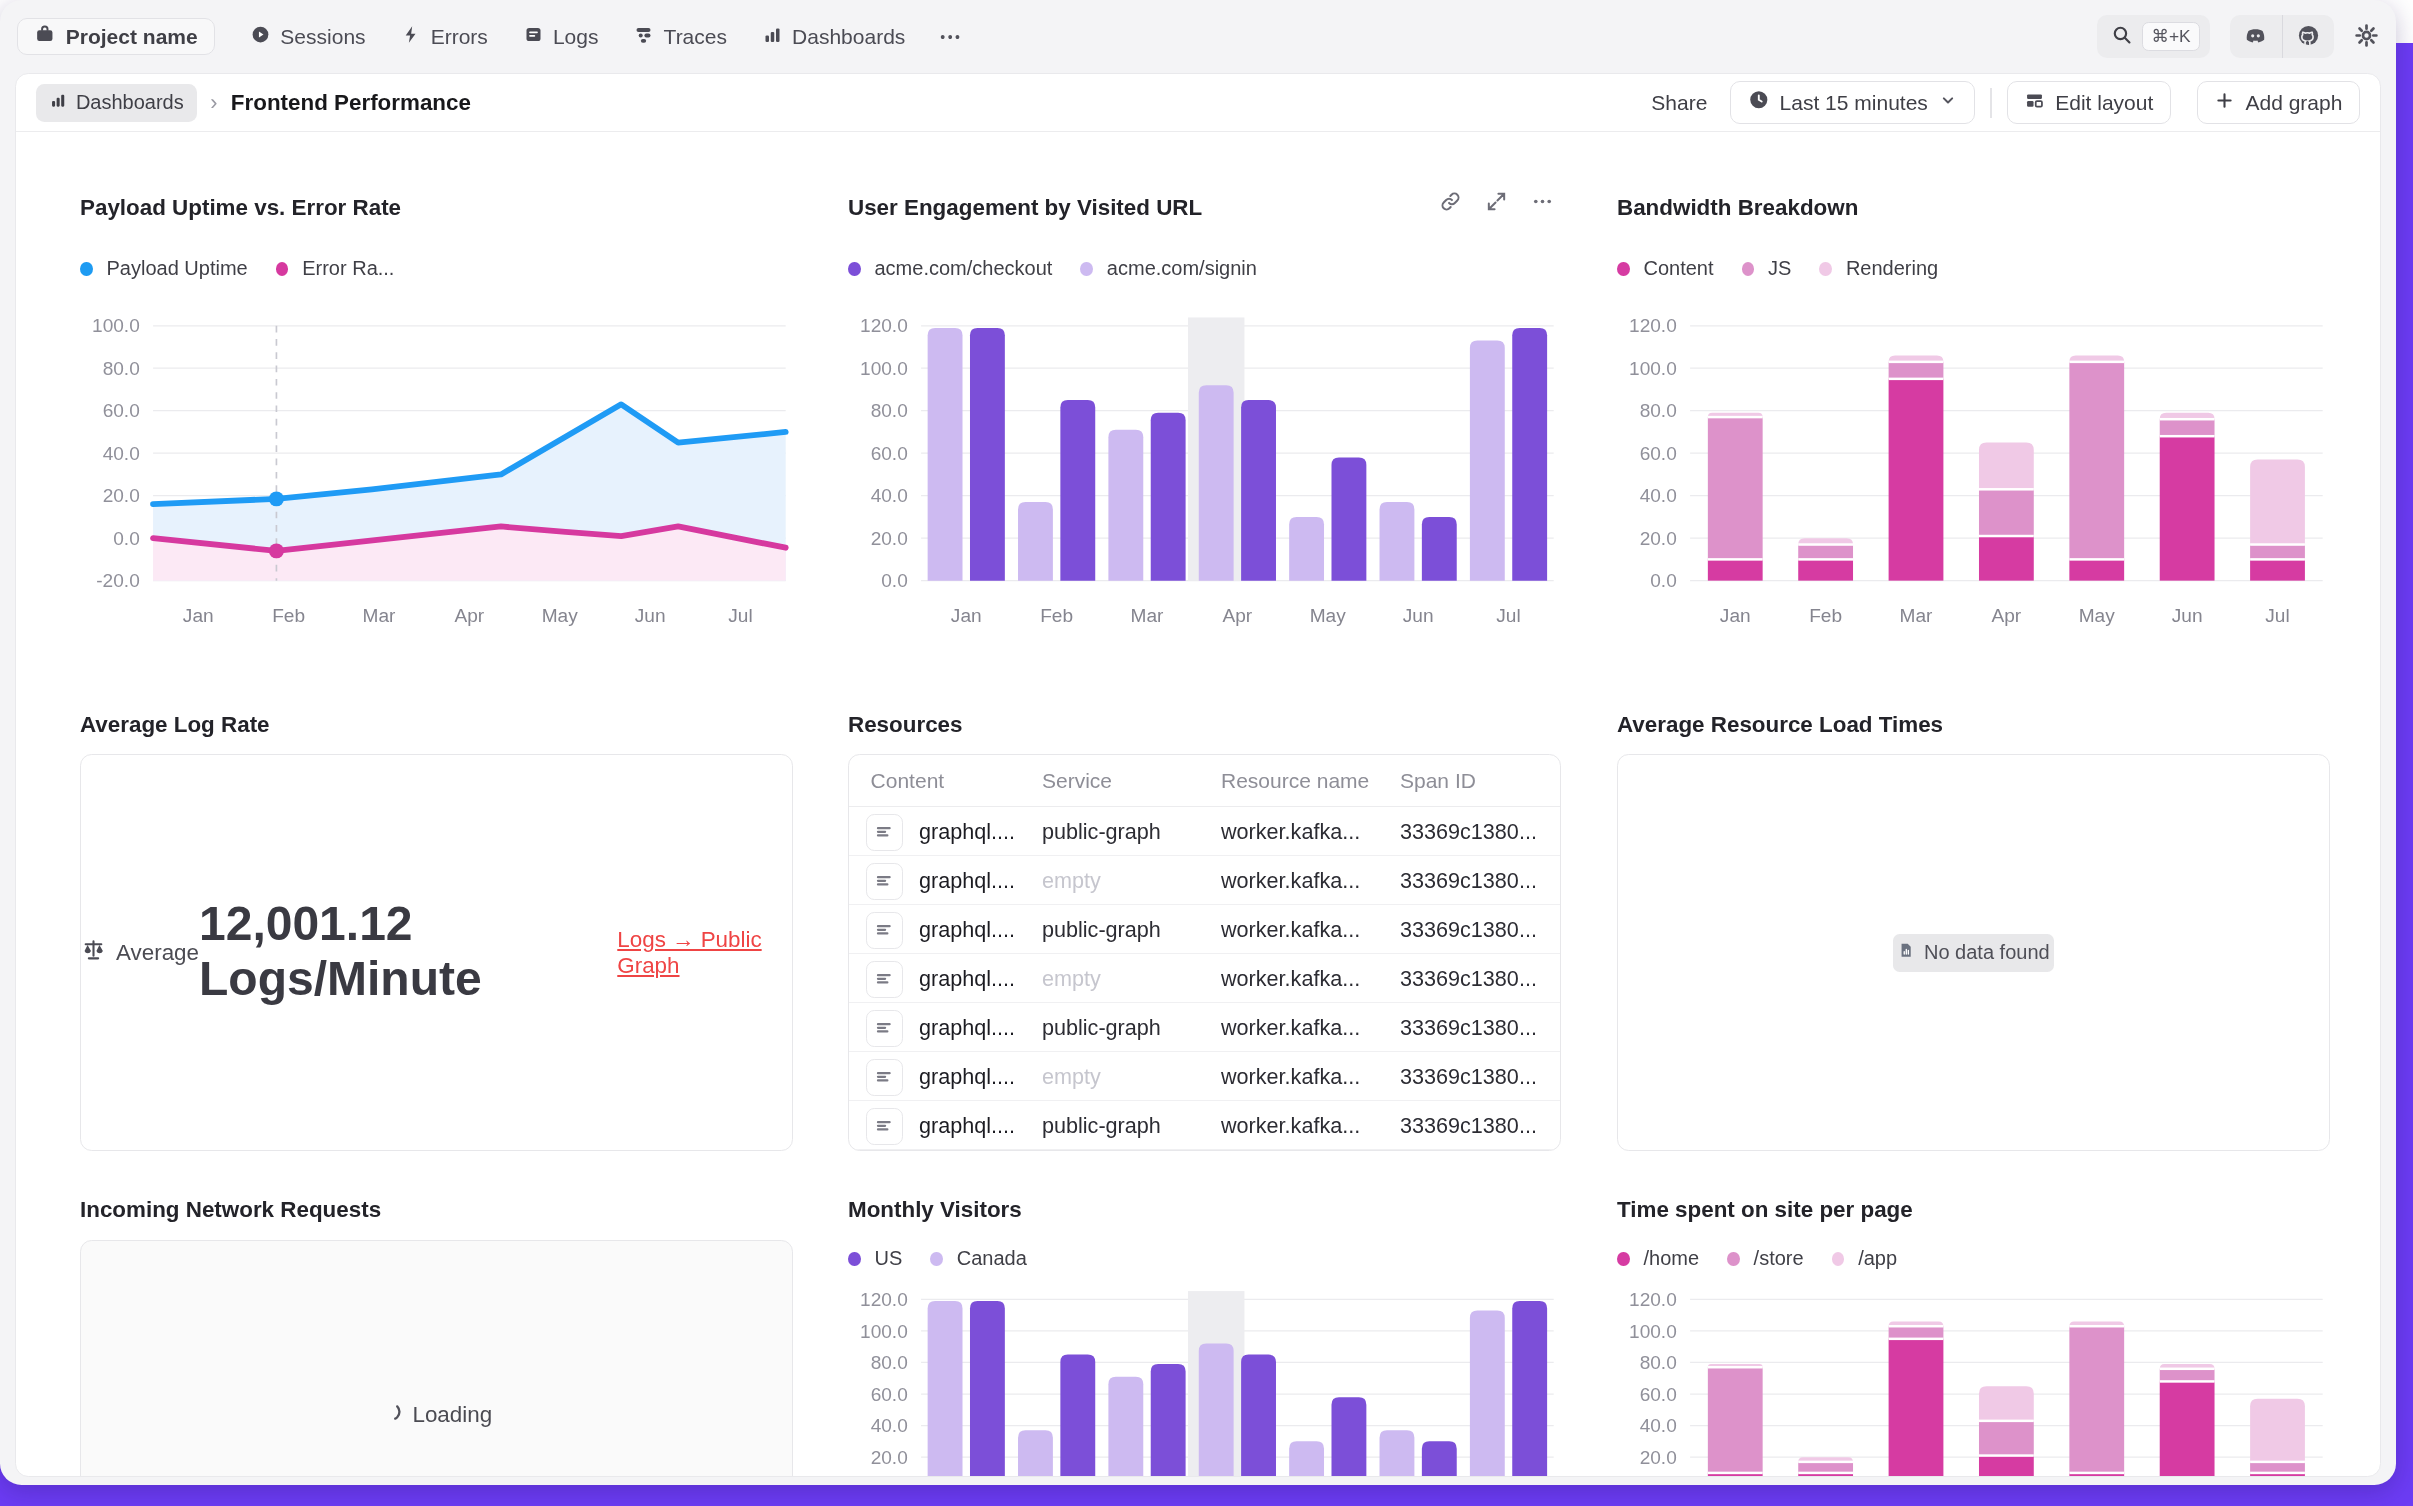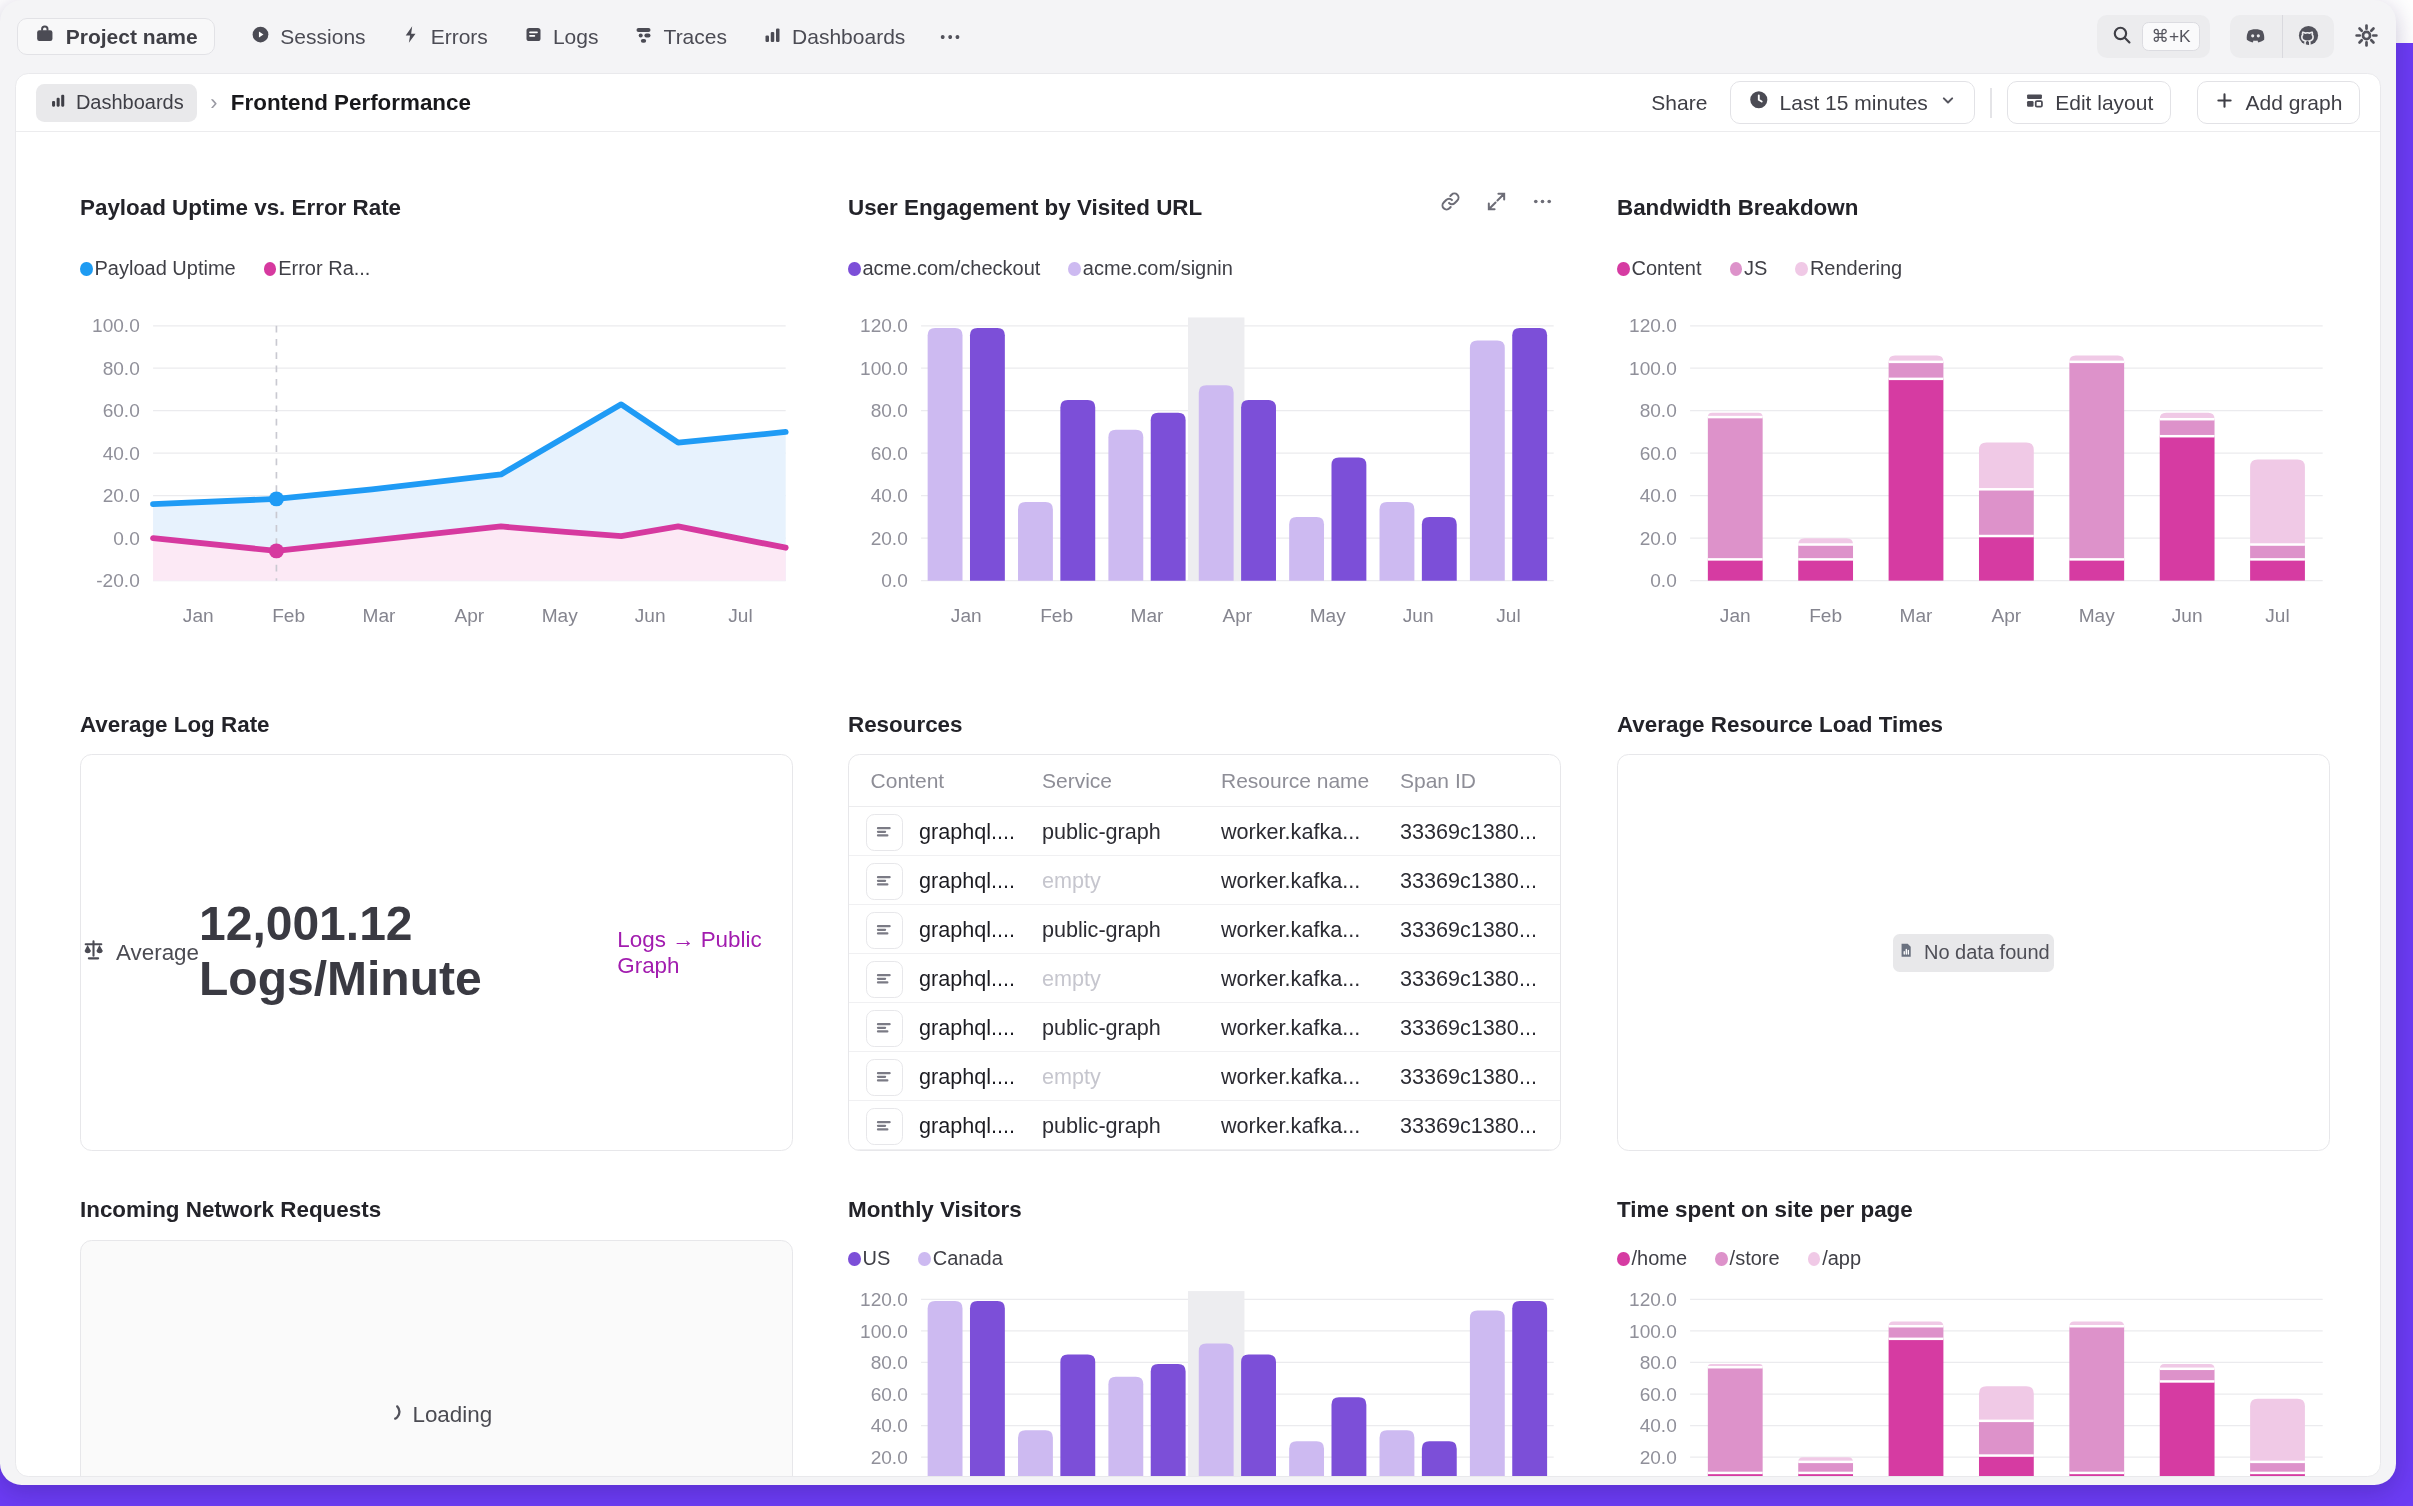--- a/index.html
+++ b/index.html
@@ -44,33 +44,33 @@
   .page-title { font-size:22.4px; font-weight:600; color:#18181b; }
   .share { font-size:21px; font-weight:500; color:#3f3f46; margin-right:23px; }
   .hbtn { height:43px; padding:0 16.6px; gap:10px; background:#fff; border:1.2px solid #e2e2e6;
     border-radius:10px; font-size:21px; font-weight:500; color:#3f3f46;text-align:center; }
   .vdiv { width:1.2px; height:30px; background:#e4e4e7; margin:0 15px; }
   .mr16 { margin-right:26px; }
 
   
   .cell-title { position:absolute; font-size:22.4px; font-weight:600; color:#232329; white-space:nowrap; }
   .legend { position:absolute; display:flex; align-items:center; gap:28px; }
-  .legend-item { display:flex; align-items:center; gap:2px; font-size:20px; color:#3f3f46; }
+  .legend-item { display:flex; align-items:center; gap:14px; font-size:20px; color:#3f3f46; }
   .legend-item .dot { width:12.5px; height:14px; border-radius:50%; display:inline-block; }
   .chart-svg { position:absolute; }
   .panel-actions { position:absolute; display:flex; gap:23px; justify-content:flex-end;
     width:713px; padding-right:6.6px; align-items:center; }
   .panel-actions .icon-btn { padding:0; }
 
   .card { position:absolute; background:#fff; border:1.2px solid #e7e7ea; border-radius:11.6px; }
   .card-center { display:flex; flex-direction:row; align-items:center; justify-content:center; }
 
   .metric-label { display:flex; align-items:center; gap:10px; font-size:22.4px; color:#4b4b52; }
   .metric-value { font-size:48px; font-weight:700; color:#3a3a42; margin:21.6px 0 25px 0; }
-  .metric-sub { font-size:22.4px; color:#a21caf; }
+  .metric-sub { font-size:22.4px; color:#ef4444;text-decoration:underline; }
 
   .badge { display:flex; align-items:center; gap:8.3px; background:#e8e8ea; border-radius:6.6px;
     height:38px; padding:0 4px; font-size:20px; color:#4f4f57; }
 
   .loading-card { background:#fafafa; }
   .loading-row { display:flex; align-items:center; gap:10px; font-size:22.4px; color:#4b4b52; }
 
   
   .thead { position:relative; height:52px; border-bottom:1.2px solid #ececee; }
   .th { position:absolute; top:0; line-height:52px; font-size:21px; font-weight:500; color:#8e8e97; white-space:nowrap; }

